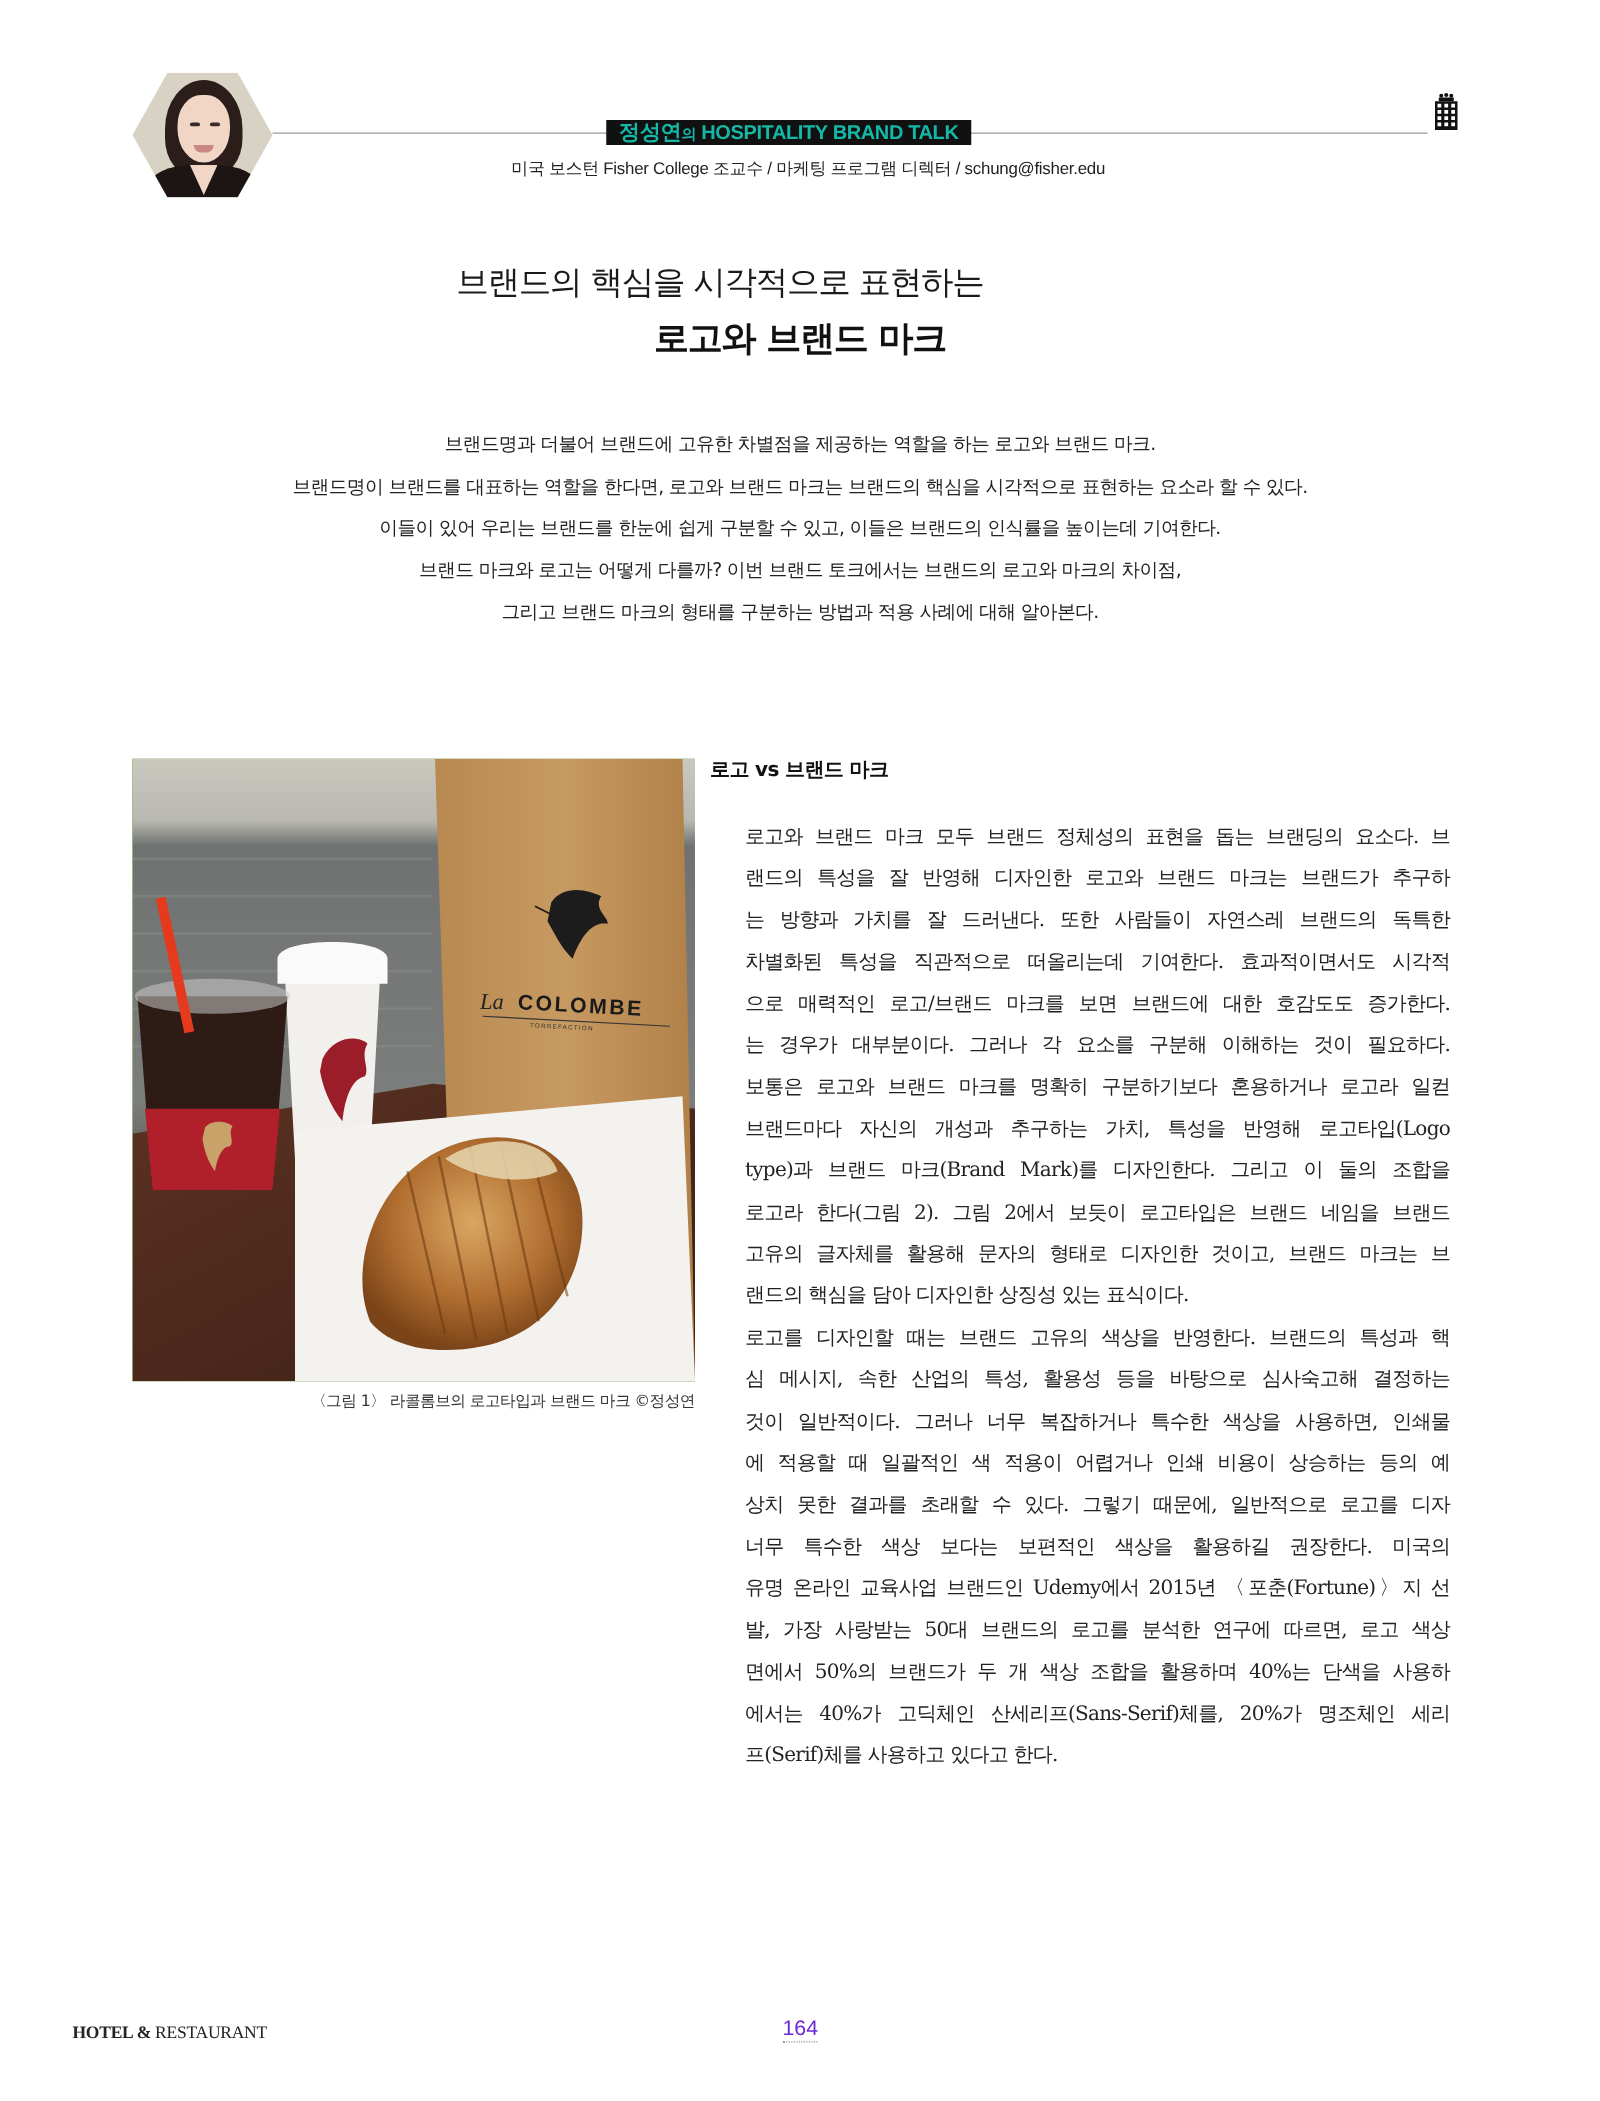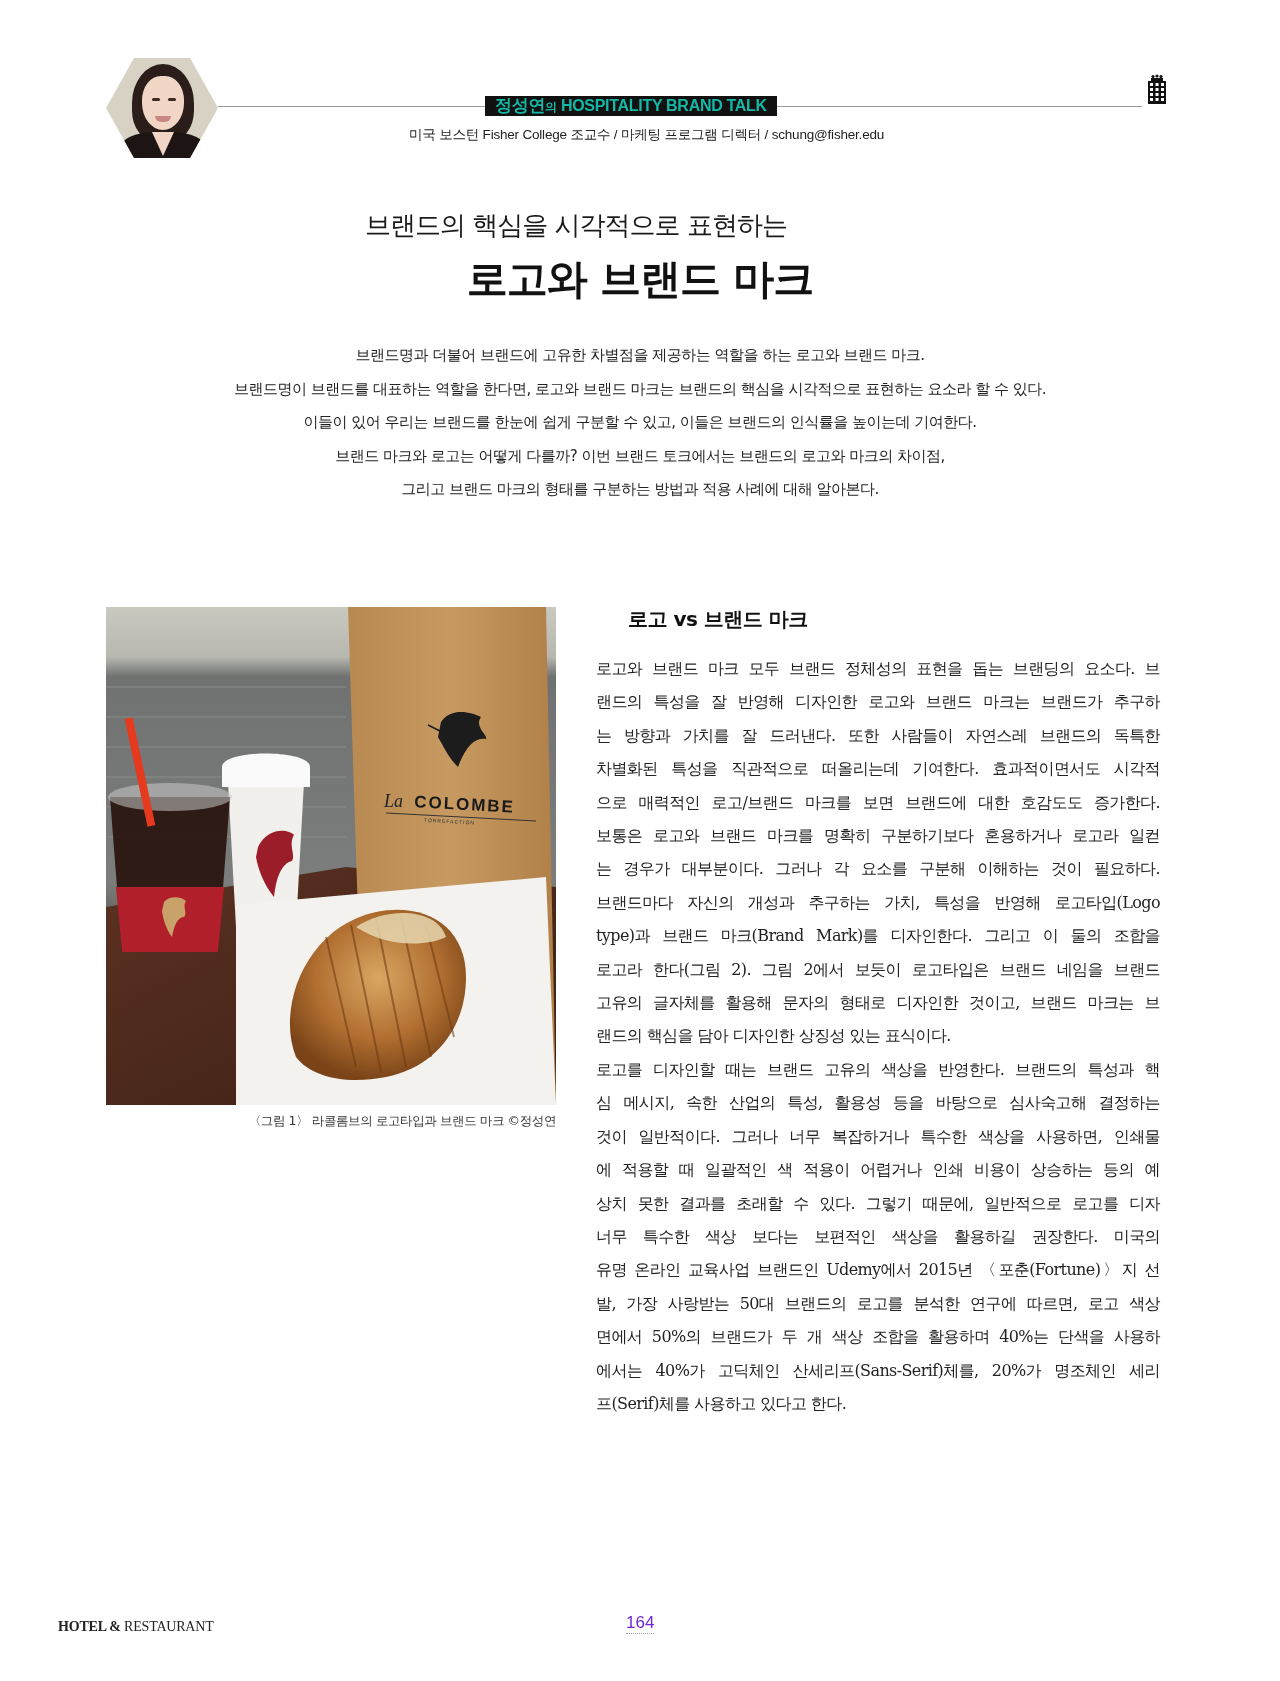--- a/index.html
+++ b/index.html
@@ -20,32 +20,32 @@
   .header-line { position: absolute; left: 218px; top: 106px; width: 924px; height: 1px; background: #9a9a9a; }
   .series-bar { position: absolute; left: 485px; top: 96px; height: 20px; background: #111; color: #14b8a6;
     padding: 0 10px; font-family: "Liberation Sans", sans-serif; font-weight: bold; font-size: 16px; line-height: 20px; letter-spacing: -0.3px; white-space: nowrap; }
   .series-bar .name { font-size: 17px; }
   .series-bar .ui { font-size: 12px; }
   .author-info { position: absolute; left: 409px; top: 126px; font-family: "Liberation Sans", sans-serif; font-size: 13.5px; color: #222; white-space: nowrap; letter-spacing: -0.2px; }
   .building-icon { position: absolute; left: 1146px; top: 74px; width: 22px; height: 30px; }
 
   
   .subtitle { position: absolute; left: 0; width: 1152px; top: 208px; text-align: center; font-size: 26px; font-weight: normal; color: #1a1a1a; letter-spacing: -1px; }
-  .title { position: absolute; left: 0; width: 1280px; top: 252px; text-align: center; font-size: 41px; font-weight: bold; color: #111; letter-spacing: -1px; }
+  .title { position: absolute; left: 0; width: 1280px; top: 252px; text-align: center; font-size: 28px; font-weight: bold; color: #111; letter-spacing: -1px; }
 
   
   .lead { position: absolute; left: 100px; width: 1080px; top: 339px; text-align: center; font-size: 15px; line-height: 33.5px; color: #222; letter-spacing: -0.5px; }
   .lead p { white-space: nowrap; }
 
   
   .figure { position: absolute; left: 106px; top: 607px; width: 450px; height: 498px; overflow: hidden; background: #4d7c0f; }
   .fig-caption { position: absolute; left: 240px; top: 1113px; width: 316px; text-align: right; font-size: 12.5px; color: #333; letter-spacing: -0.4px; white-space: nowrap; }
 
   
-  .section-heading { position: absolute; left: 628px; top: 606px; font-size: 20px; font-weight: bold; color: #111; letter-spacing: -0.5px; text-align: center; }
+  .section-heading { position: absolute; left: 568px; top: 606px; font-size: 16px; font-weight: bold; color: #111; letter-spacing: -0.5px; text-align: center; }
   .article { position: absolute; left: 596px; top: 636px; width: 564px; font-family: "DejaVu Serif", serif; font-size: 16px; line-height: 33.4px; color: #222; letter-spacing: -0.6px; margin-top: 16px; }
   .article .line { white-space: nowrap; display: block; text-align: justify; text-align-last: justify; }
   .article .line.last { text-align-last: left; }
 
   
   .footer-brand { position: absolute; left: 58px; top: 1619px; font-family: "Liberation Serif", serif; font-size: 14px; color: #222; letter-spacing: -0.2px; }
   .footer-brand b { font-weight: bold; }
   .page-number { position: absolute; left: 626px; top: 1613px; font-family: "Liberation Sans", sans-serif; font-size: 17px; color: #6d28d9; border-bottom: 1px dotted #999; }
 </style>
 </head>
@@ -174,22 +174,22 @@
 </div>
 <div class="fig-caption">〈그림 1〉 라콜롬브의 로고타입과 브랜드 마크 ©정성연</div>
 
 <div class="section-heading">로고 vs 브랜드 마크</div>
 <div class="article">
   <span class="line">로고와 브랜드 마크 모두 브랜드 정체성의 표현을 돕는 브랜딩의 요소다. 브</span>
   <span class="line">랜드의 특성을 잘 반영해 디자인한 로고와 브랜드 마크는 브랜드가 추구하</span>
   <span class="line">는 방향과 가치를 잘 드러낸다. 또한 사람들이 자연스레 브랜드의 독특한</span>
   <span class="line">차별화된 특성을 직관적으로 떠올리는데 기여한다. 효과적이면서도 시각적</span>
   <span class="line">으로 매력적인 로고/브랜드 마크를 보면 브랜드에 대한 호감도도 증가한다.</span>
+  <span class="line">는 경우가 대부분이다. 그러나 각 요소를 구분해 이해하는 것이 필요하다.</span>
   <span class="line">보통은 로고와 브랜드 마크를 명확히 구분하기보다 혼용하거나 로고라 일컫</span>
-  <span class="line">는 경우가 대부분이다. 그러나 각 요소를 구분해 이해하는 것이 필요하다.</span>
   <span class="line">브랜드마다 자신의 개성과 추구하는 가치, 특성을 반영해 로고타입(Logo</span>
   <span class="line">type)과 브랜드 마크(Brand Mark)를 디자인한다. 그리고 이 둘의 조합을</span>
   <span class="line">로고라 한다(그림 2). 그림 2에서 보듯이 로고타입은 브랜드 네임을 브랜드</span>
   <span class="line">고유의 글자체를 활용해 문자의 형태로 디자인한 것이고, 브랜드 마크는 브</span>
   <span class="line last">랜드의 핵심을 담아 디자인한 상징성 있는 표식이다.</span>
   <span class="line">로고를 디자인할 때는 브랜드 고유의 색상을 반영한다. 브랜드의 특성과 핵</span>
   <span class="line">심 메시지, 속한 산업의 특성, 활용성 등을 바탕으로 심사숙고해 결정하는</span>
   <span class="line">것이 일반적이다. 그러나 너무 복잡하거나 특수한 색상을 사용하면, 인쇄물</span>
   <span class="line">에 적용할 때 일괄적인 색 적용이 어렵거나 인쇄 비용이 상승하는 등의 예</span>
   <span class="line">상치 못한 결과를 초래할 수 있다. 그렇기 때문에, 일반적으로 로고를 디자</span>

